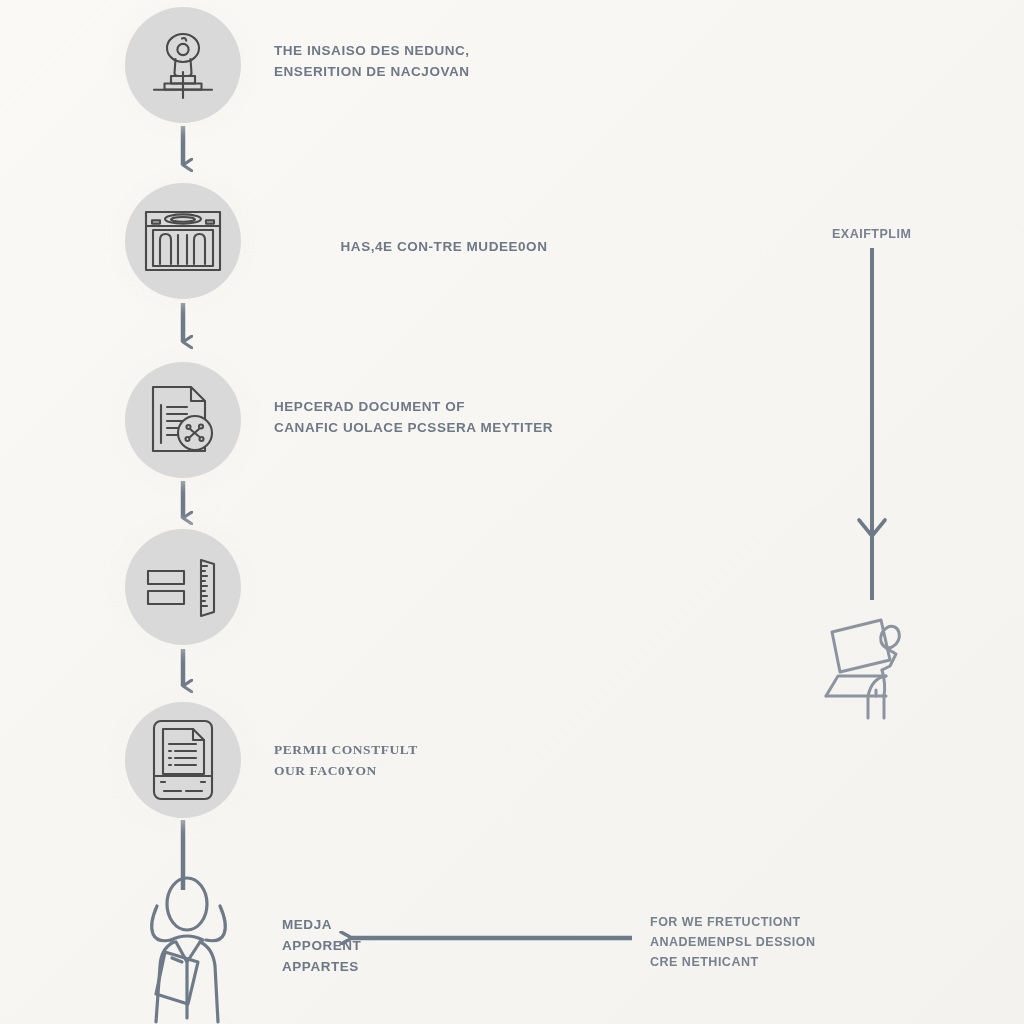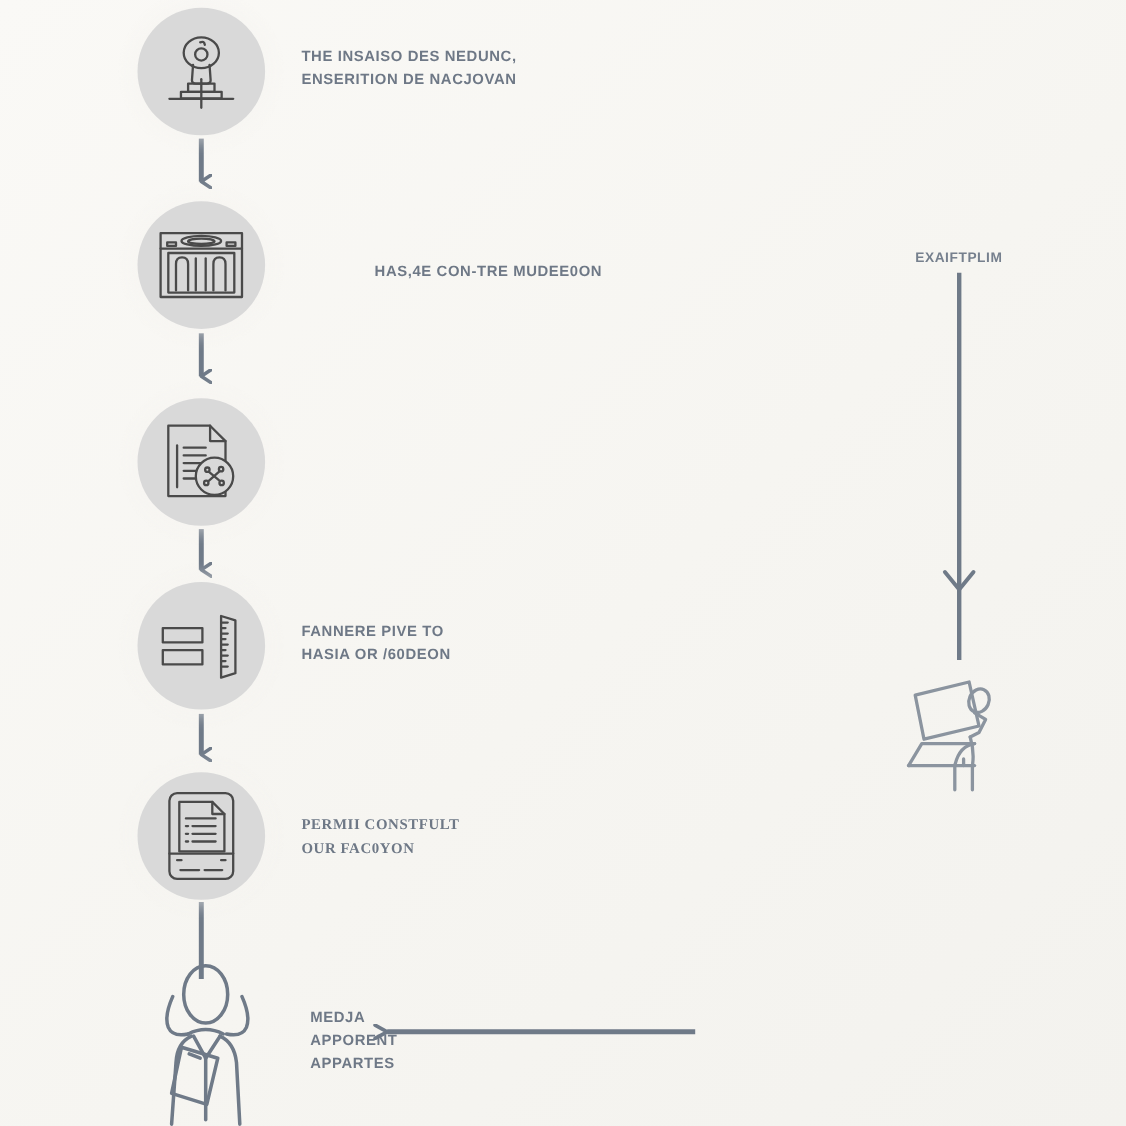--- a/index.html
+++ b/index.html
@@ -163,20 +163,22 @@
           <circle cx="45.5" cy="46" r="2"></circle>
           <circle cx="58" cy="45.5" r="2"></circle>
           <circle cx="44.5" cy="58" r="2"></circle>
           <circle cx="58.5" cy="58" r="2"></circle>
           <line x1="47.5" y1="48.5" x2="56" y2="55.5"></line>
           <line x1="56" y1="48" x2="47" y2="56"></line>
         </g>
       </svg>
     </span>
   </div>
+  <div class="step-label" style="left:274px; top:397px; width:370px;">HEPCERAD DOCUMENT OF
+CANAFIC UOLACE PCSSERA MEYTITER</div>
 
   <div class="node-circle" style="left:125px; top:529px; width:116px; height:116px;">
     <span class="node-icon">
       <svg width="78" height="66" viewBox="0 0 78 66">
         <g fill="none" stroke="#4a4a4a" stroke-width="2.1" stroke-linecap="round" stroke-linejoin="round">
           <rect x="4" y="17" width="36" height="13"></rect>
           <rect x="4" y="37" width="36" height="13"></rect>
           <path d="M57 6 L70 10 L70 58 L57 62 Z"></path>
           <line x1="57" y1="12" x2="63" y2="12"></line>
           <line x1="57" y1="17" x2="61" y2="17"></line>
@@ -184,22 +186,20 @@
           <line x1="57" y1="27" x2="61" y2="27"></line>
           <line x1="57" y1="32" x2="63" y2="32"></line>
           <line x1="57" y1="37" x2="61" y2="37"></line>
           <line x1="57" y1="42" x2="63" y2="42"></line>
           <line x1="57" y1="47" x2="61" y2="47"></line>
           <line x1="57" y1="52" x2="63" y2="52"></line>
         </g>
       </svg>
     </span>
   </div>
-  <div class="step-label" style="left:274px; top:564px; width:330px;">FANNERE PIVE TO
-HASIA OR /60DEON</div>
 
   <div class="node-circle" style="left:125px; top:702px; width:116px; height:116px;">
     <span class="node-icon">
       <svg width="70" height="84" viewBox="0 0 70 84">
         <g fill="none" stroke="#4a4a4a" stroke-width="2.1" stroke-linecap="round" stroke-linejoin="round">
           <rect x="6" y="3" width="58" height="78" rx="7"></rect>
           <path d="M15 11 h30 l11 11 v34 h-41 z"></path>
           <path d="M45 11 v11 h11"></path>
           <line x1="21" y1="26" x2="48" y2="26"></line>
           <line x1="21" y1="33" x2="23" y2="33"></line>
@@ -250,14 +250,17 @@
         <path d="M76 36 L86 42 L80 54 L72 58"></path>
         <path d="M16 84 L28 64 L76 64"></path>
         <path d="M16 84 L76 84"></path>
         <path d="M76 64 Q62 66 58 84 L58 106"></path>
         <path d="M72 58 Q76 72 74 84 L74 106"></path>
         <line x1="66" y1="84" x2="66" y2="78"></line>
       </g>
     </svg>
   </div>
 
+  <div class="side-label" style="left:650px; top:912px; width:250px;">FOR WE FRETUCTIONT
+ANADEMENPSL DESSION
+CRE NETHICANT</div>
 
 </div>
 
 </body></html>

